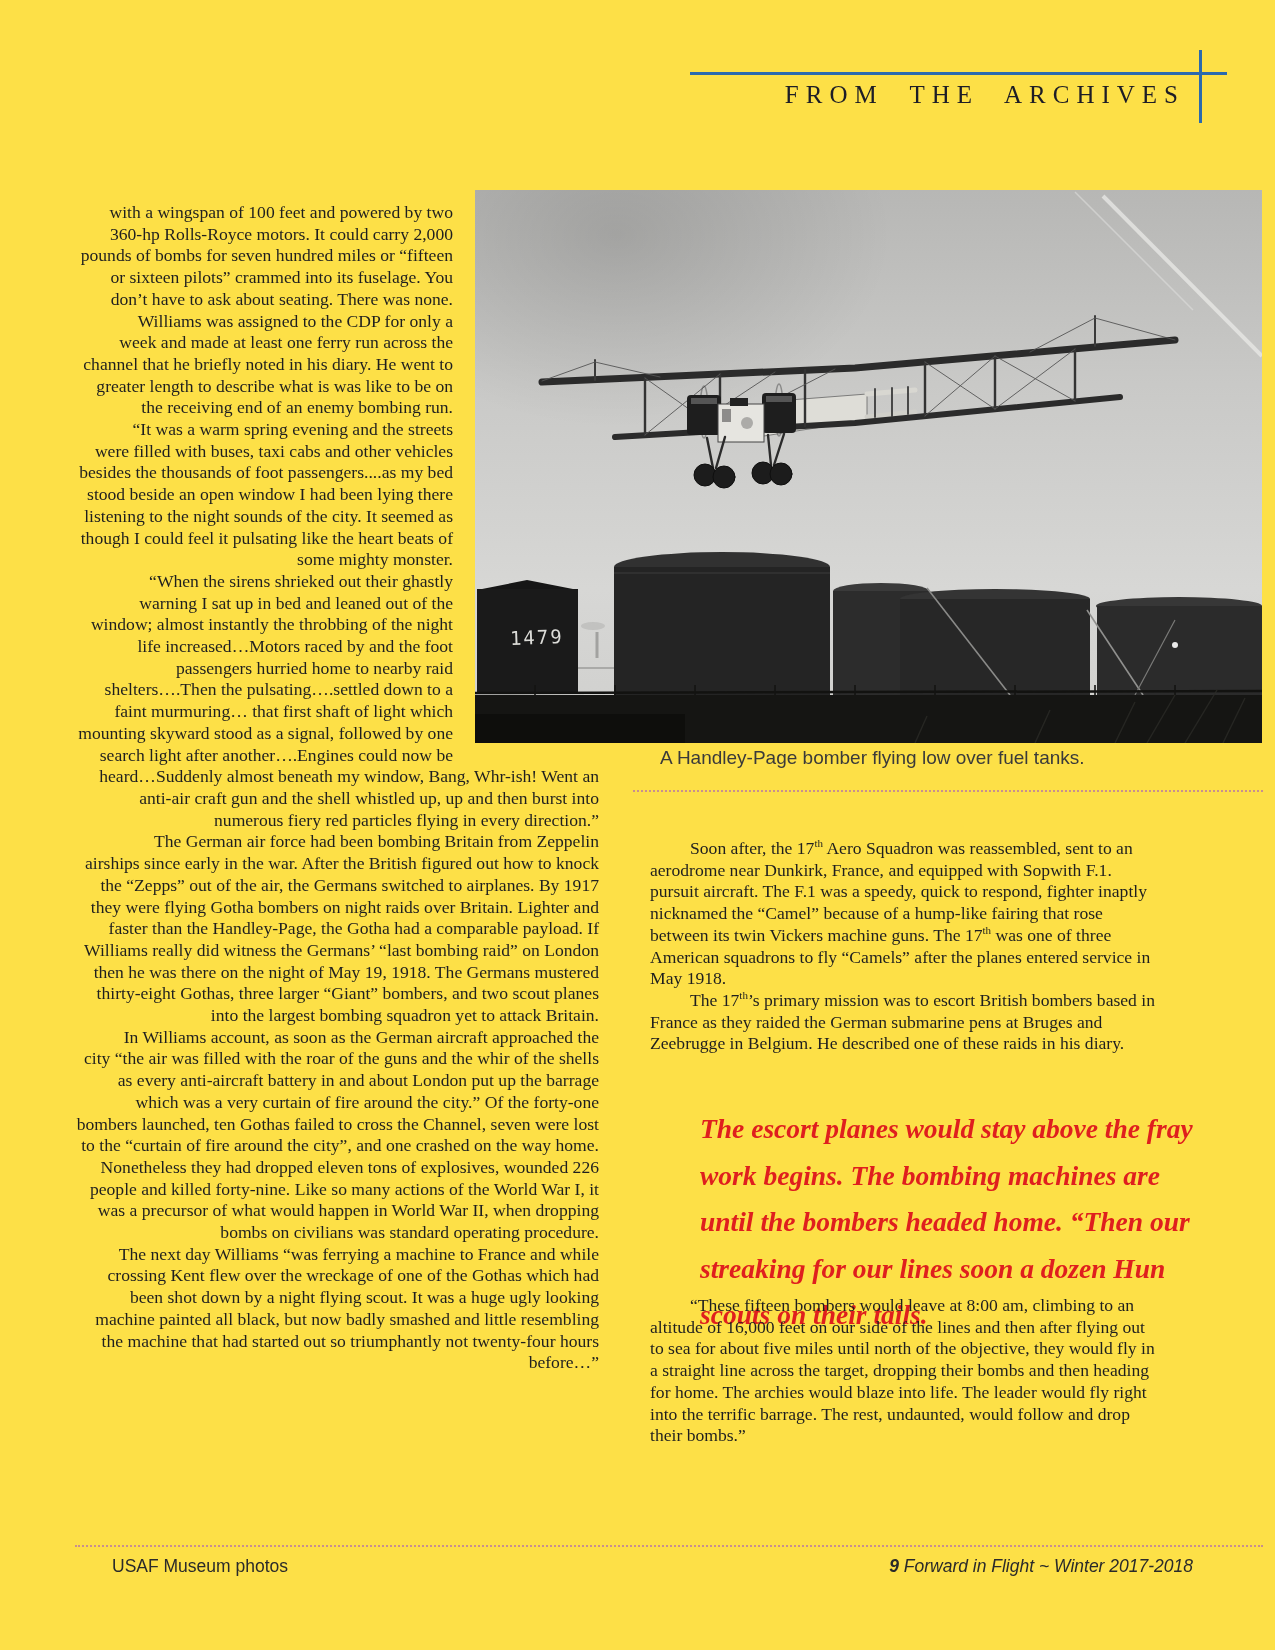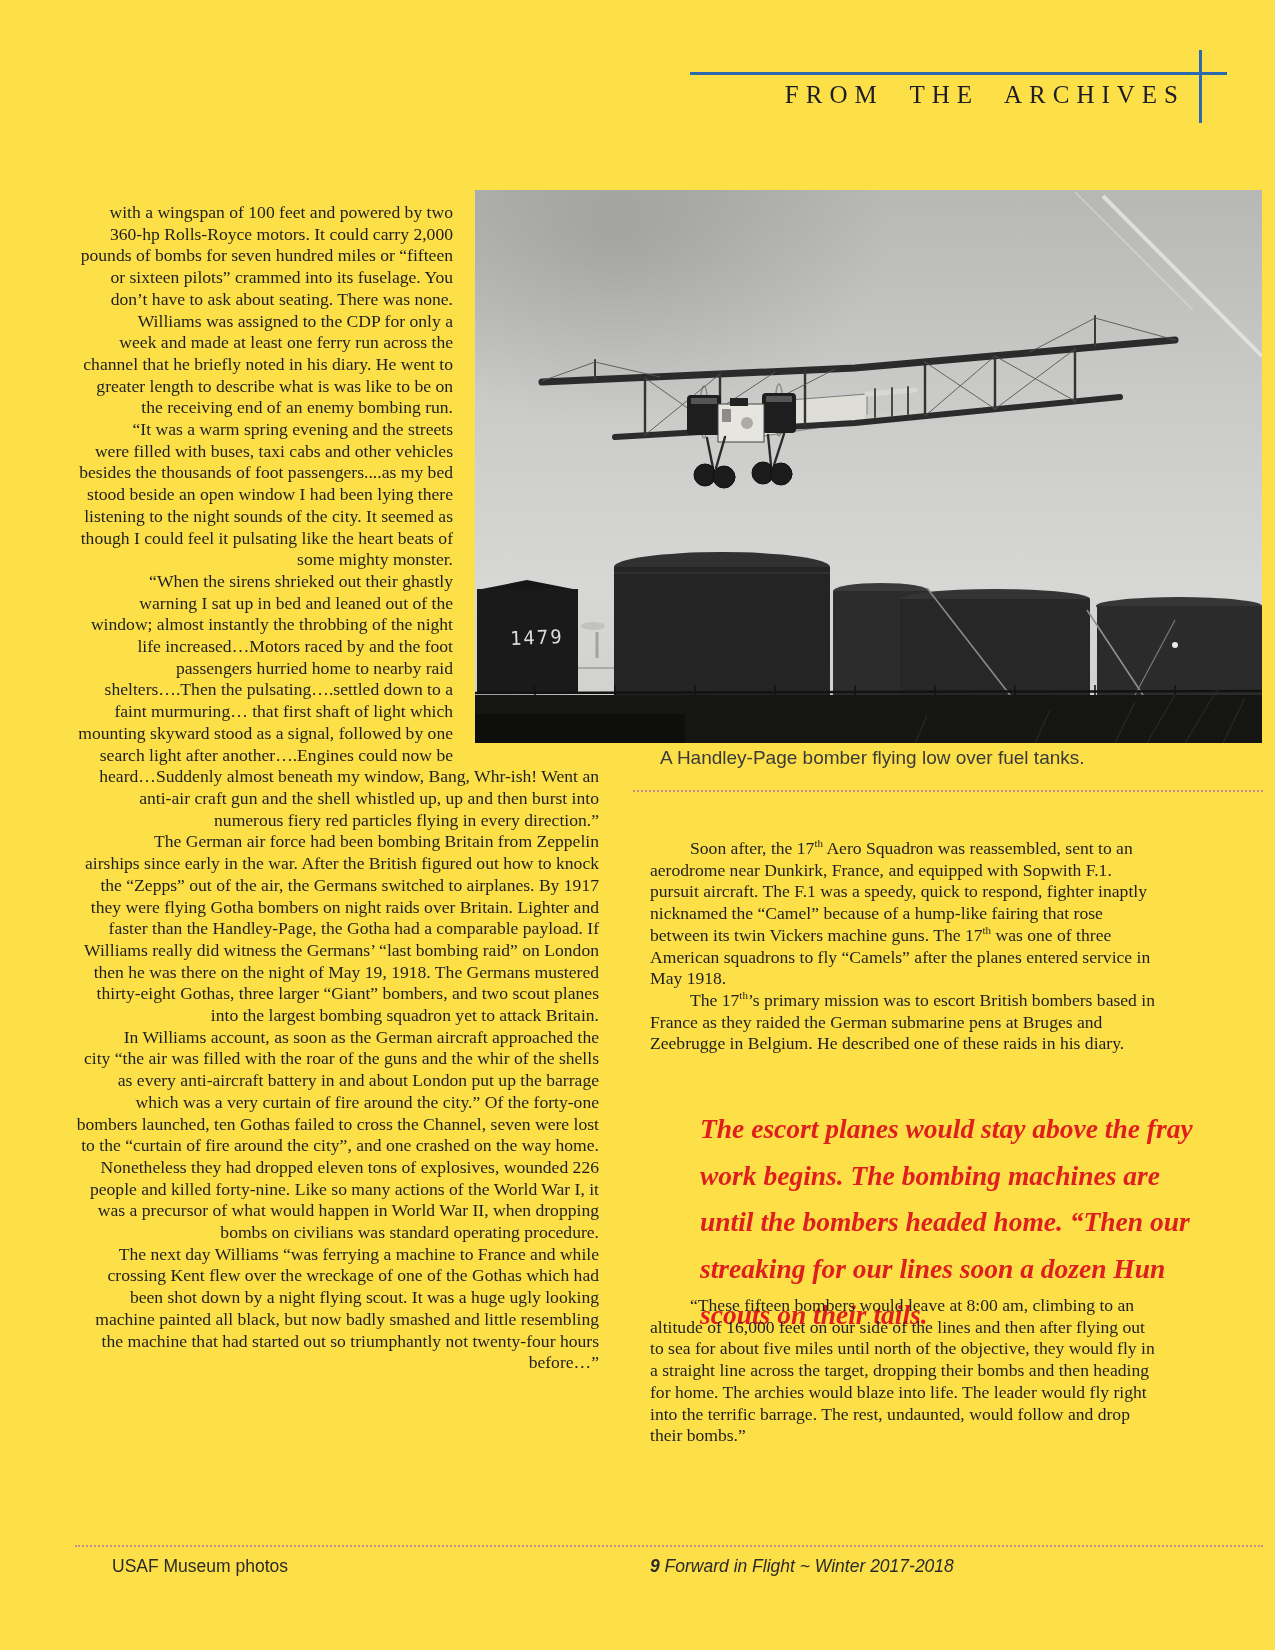--- a/index.html
+++ b/index.html
@@ -38,21 +38,21 @@
   .pull-quote{position:absolute;left:657px;top:1106px;width:505px;
         font-family:"Liberation Serif", serif;font-style:italic;font-weight:bold;
         font-size:27.5px;line-height:46.5px;color:#df1f1e;margin-left:43px;}
 
   .right-col-bottom{position:absolute;left:650px;top:1295px;width:512px;
         font-size:17.6px;line-height:21.7px;}
 
   
   .footer-left{position:absolute;left:76px;top:1556px;
         font-family:"Liberation Sans", sans-serif;font-size:17.5px;color:#2a2a2a;margin-left:36px;}
-  .footer-right{position:absolute;left:650px;top:1556px;width:543px;
+  .footer-right{position:absolute;left:650px;top:1556px;width:543px;text-align:right;
         font-family:"Liberation Sans", sans-serif;font-style:italic;font-size:17.5px;color:#2a2a2a;}
   .footer-right .pagenum{font-weight:bold;}
 </style>
 </head>
 <body>
 
 <div class="page">
 
   <div class="rule-h"></div>
   <div class="rule-v"></div>

